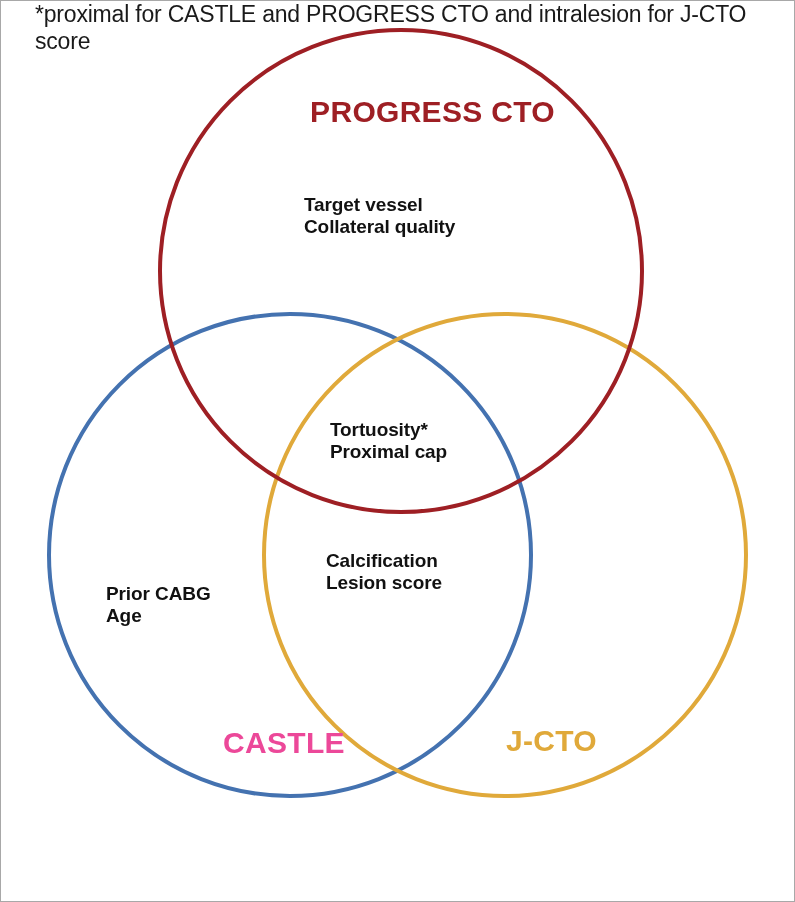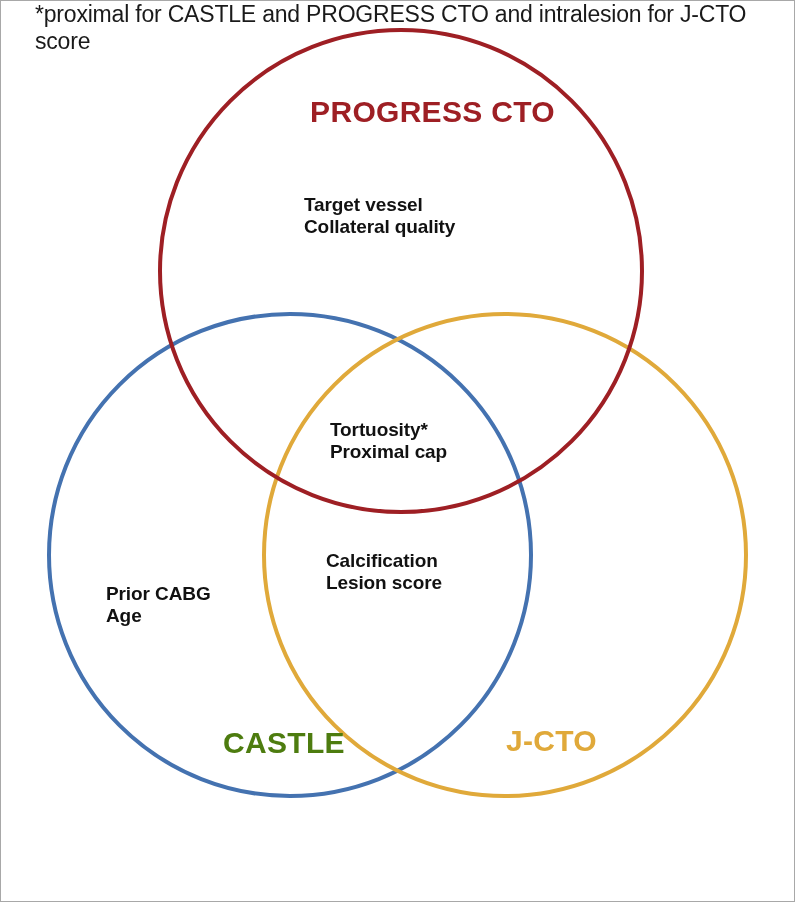--- a/index.html
+++ b/index.html
@@ -79,21 +79,21 @@
   }
   #jcto-only-text {
     left: 578px;
     top: 549px;
   }
   #castle-title {
     left: 149px;
     top: 725px;
     width: 200px;
     text-align: center;
-    color: #4d7c0f;
+    color: #ec4899;
   }
   #jcto-title {
     left: 471px;
     top: 723px;
     width: 180px;
     text-align: left;
     color: #e0a93a;
   }
   #footnote {
     left: 24px;

